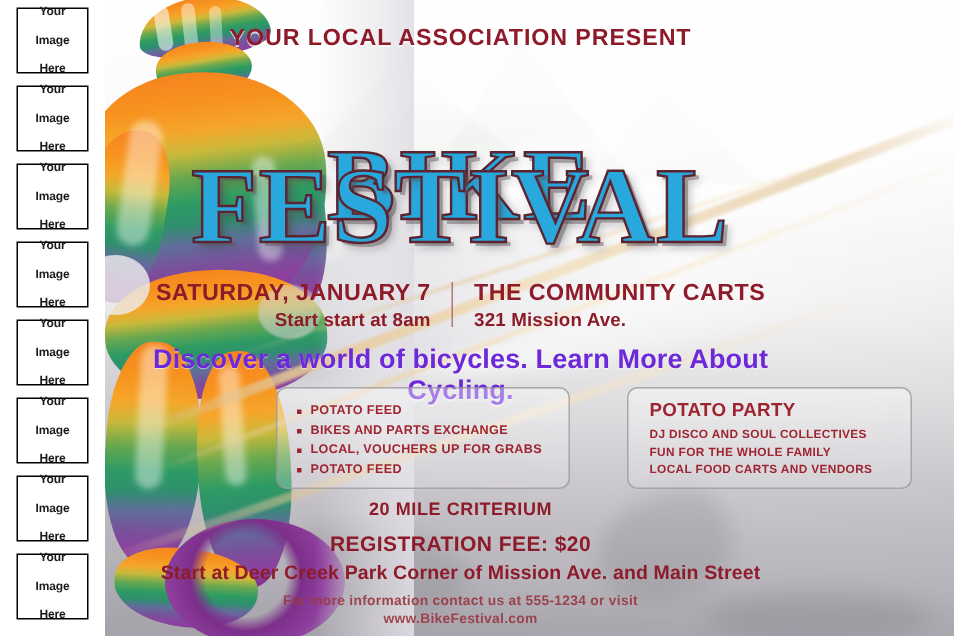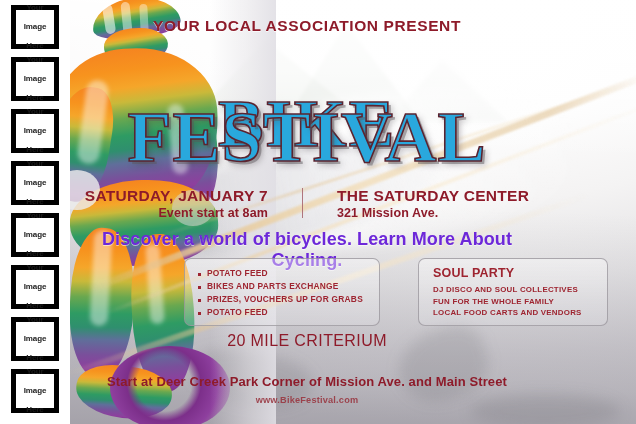--- a/index.html
+++ b/index.html
@@ -104,21 +104,21 @@
   .hl.h2{left:118px;top:110px;width:16px;height:70px;border-radius:10px;transform:rotate(-5deg);}
   .hl.h3{left:40px;top:236px;width:18px;height:96px;border-radius:10px;transform:rotate(3deg);}
   .hl.h4{left:96px;top:250px;width:14px;height:80px;border-radius:9px;transform:rotate(-4deg);}
   .cyc-fade{position:absolute;right:-4px;top:0;width:70px;height:434px;
     background:linear-gradient(90deg,rgba(232,230,232,0) 0%,rgba(228,226,230,.55) 55%,rgba(224,222,228,.95) 100%);}
 
   
   .strip{position:absolute;left:0;top:0;width:70px;height:424px;background:#ffffff;z-index:20;}
   .ph{
     position:absolute;left:11px;width:48px;height:44px;
-    background:#ffffff;border:5px solid #000000;
+    background:#ffffff;border:1px solid #000000;
     box-sizing:border-box;
     display:flex;align-items:center;justify-content:center;
   }
   .ph span{
     display:block;text-align:center;
     font-family:"Liberation Sans",sans-serif;
     font-size:8px;line-height:9.5px;color:#1b1b1b;font-weight:700;
     letter-spacing:-.1px;
   }
 
@@ -138,21 +138,21 @@
     letter-spacing:2px;
     color:#29a8dd;
     -webkit-text-stroke:1.6px #5b2430;
     text-shadow:3px 3px 0 rgba(92,86,92,.45), 4px 4px 6px rgba(70,60,70,.35);
   }
   .title.l1{top:44px;margin-top:48px;}
   .title.l2{top:106px;font-size:72px;letter-spacing:1px;}
 
   .when{
     position:absolute;left:0;right:0;top:186px;
-    display:flex;justify-content:center;align-items:stretch;gap:20px;
+    display:flex;justify-content:center;align-items:stretch;
   }
   .when .col{color:#8e1b2a;}
   .when .col.left{text-align:right;padding-right:14px;}
   .when .col.right{text-align:left;padding-left:14px;}
   .when .vdiv{width:1px;background:#a6606a;opacity:.85;margin:2px 0 4px 0;}
   .when .big{font-size:15.5px;font-weight:700;letter-spacing:.3px;line-height:19px;}
   .when .small{font-size:12.5px;font-weight:700;letter-spacing:.1px;line-height:17px;}
 
   .tagline{
     position:absolute;left:0;right:0;top:229px;text-align:center;
@@ -176,21 +176,21 @@
   }
   .bullet-row .txt{
     font-size:8.4px;font-weight:700;color:#9e2430;letter-spacing:.25px;line-height:11px;
   }
 
   .ap-title{font-size:12.5px;font-weight:700;color:#9e2430;letter-spacing:.2px;margin-bottom:4px;}
   .ap-line{font-size:7.9px;font-weight:700;color:#9e2430;letter-spacing:.25px;line-height:11.5px;}
 
   .crit{
     position:absolute;left:0;right:0;top:332px;text-align:center;
-    font-size:16px;font-weight:400;color:#8e1b2a;letter-spacing:.4px;
+    font-size:12px;font-weight:700;color:#8e1b2a;letter-spacing:.4px;
   }
   .fee{
     position:absolute;left:0;right:0;top:354px;text-align:center;
     font-size:14px;font-weight:700;color:#8e1b2a;letter-spacing:.3px;
   }
   .start{
     position:absolute;left:0;right:0;top:374px;text-align:center;
     font-size:13px;font-weight:700;color:#8e1b2a;letter-spacing:.1px;
   }
   .contact{
@@ -275,62 +275,64 @@
   <div class="content">
 
     <div class="present">YOUR LOCAL ASSOCIATION PRESENT</div>
 
     <div class="title l1">BIKE</div>
     <div class="title l2">FESTIVAL</div>
 
     <div class="when">
       <div class="col left">
         <div class="big">SATURDAY, JANUARY 7</div>
-        <div class="small">Event start at 8am</div>
+        <div class="small">Start start at 8am</div>
       </div>
       <div class="vdiv"></div>
       <div class="col right">
-        <div class="big">THE SATURDAY CENTER</div>
+        <div class="big">THE COMMUNITY CARTS</div>
         <div class="small">321 Mission Ave.</div>
       </div>
     </div>
 
     <div class="tagline">Discover a world of bicycles. Learn More About Cycling.</div>
 
     <div class="boxes">
 
       <div class="box left">
         <div class="bullet-row">
           <div class="dot"></div>
           <div class="txt">POTATO FEED</div>
         </div>
         <div class="bullet-row">
           <div class="dot"></div>
           <div class="txt">BIKES AND PARTS EXCHANGE</div>
         </div>
         <div class="bullet-row">
           <div class="dot"></div>
-          <div class="txt">PRIZES, VOUCHERS UP FOR GRABS</div>
+          <div class="txt">LOCAL, VOUCHERS UP FOR GRABS</div>
         </div>
         <div class="bullet-row">
           <div class="dot"></div>
           <div class="txt">POTATO FEED</div>
         </div>
       </div>
 
       <div class="box right">
-        <div class="ap-title">SOUL PARTY</div>
+        <div class="ap-title">POTATO PARTY</div>
         <div class="ap-line">DJ DISCO AND SOUL COLLECTIVES</div>
         <div class="ap-line">FUN FOR THE WHOLE FAMILY</div>
         <div class="ap-line">LOCAL FOOD CARTS AND VENDORS</div>
       </div>
 
     </div>
 
     <div class="crit">20 MILE CRITERIUM</div>
+    <div class="fee">REGISTRATION FEE: $20</div>
     <div class="start">Start at Deer Creek Park Corner of Mission Ave. and Main Street</div>
 
     <div class="contact">
+      <div>For more information contact us at 555-1234 or visit</div>
       <div>www.BikeFestival.com</div>
     </div>
 
   </div>
 </div>
 
 </body></html>

